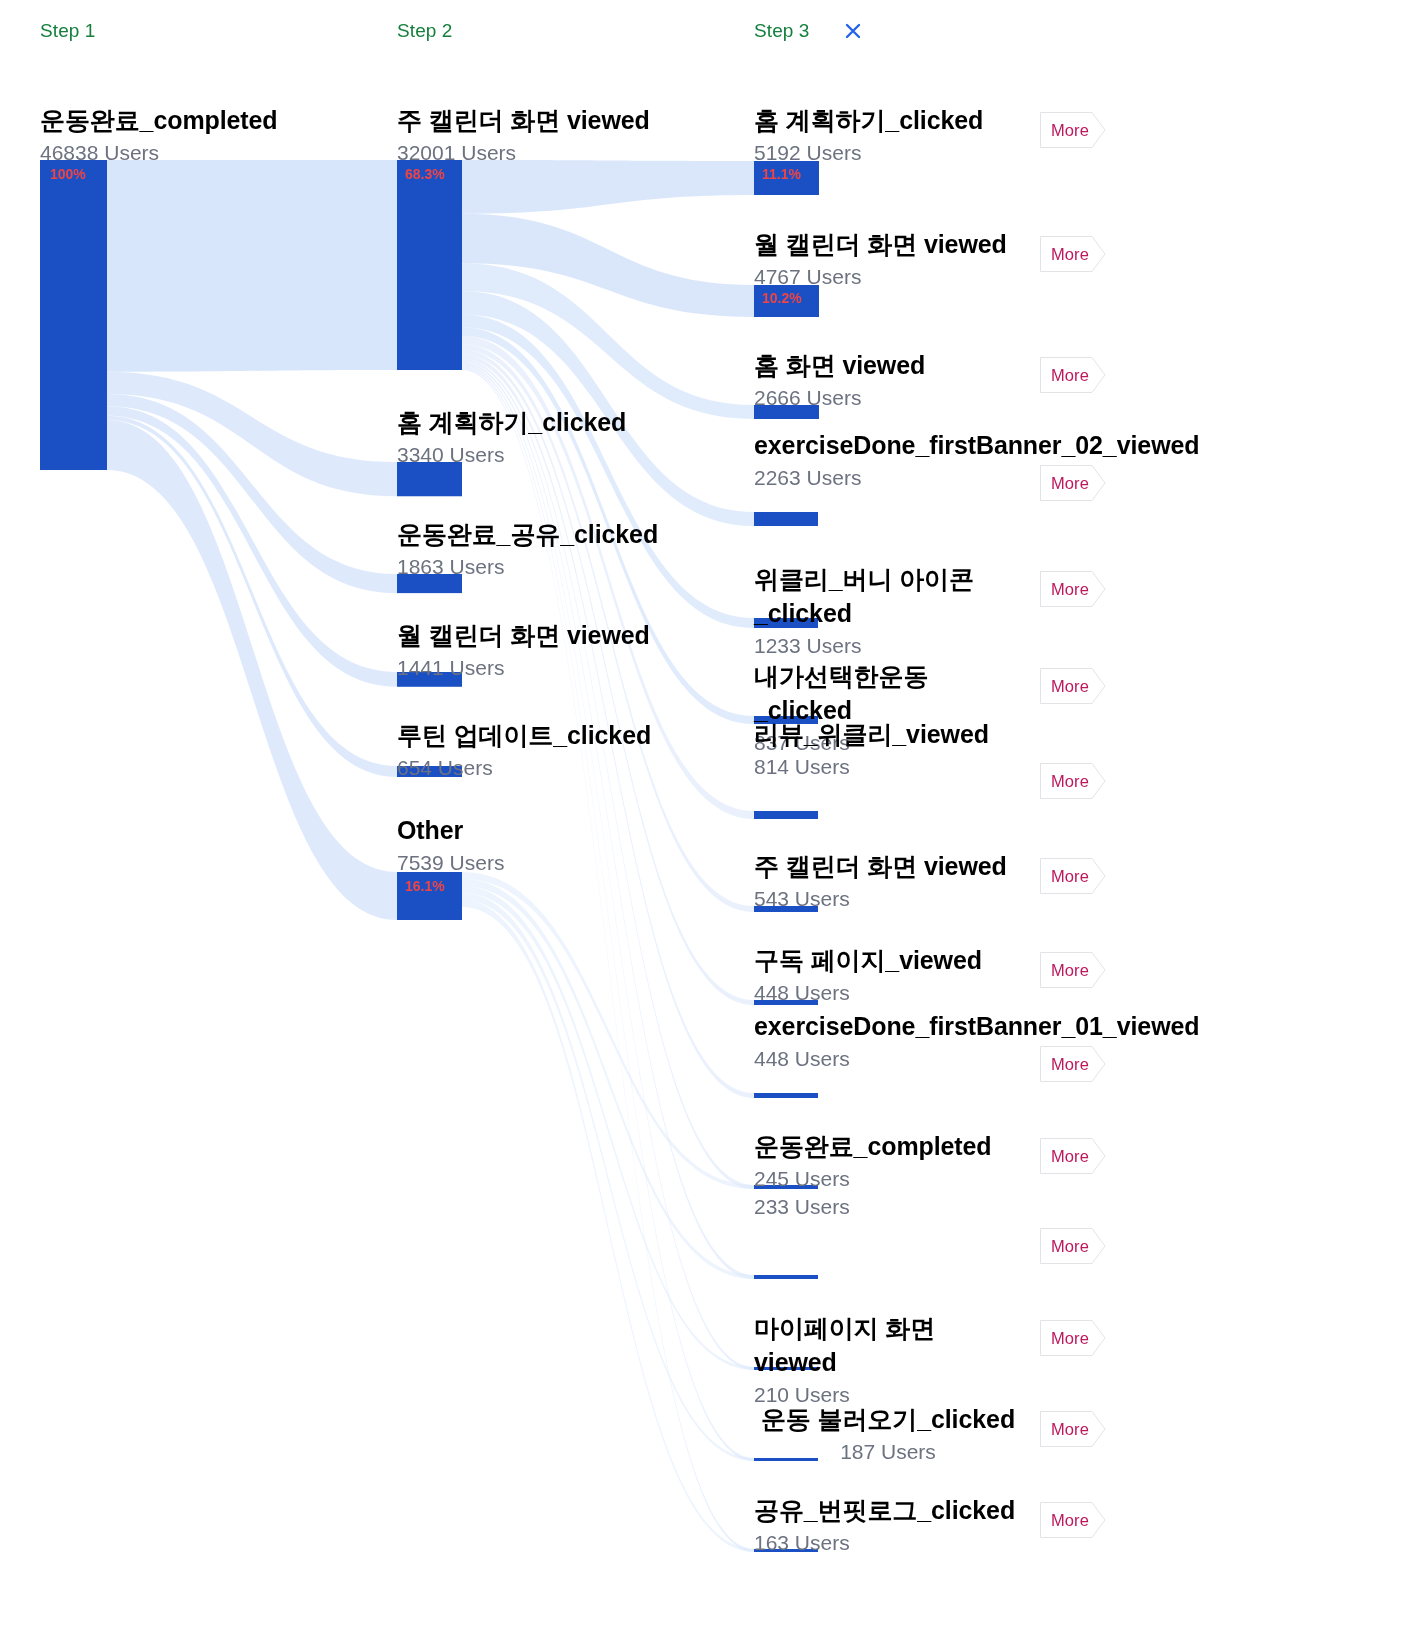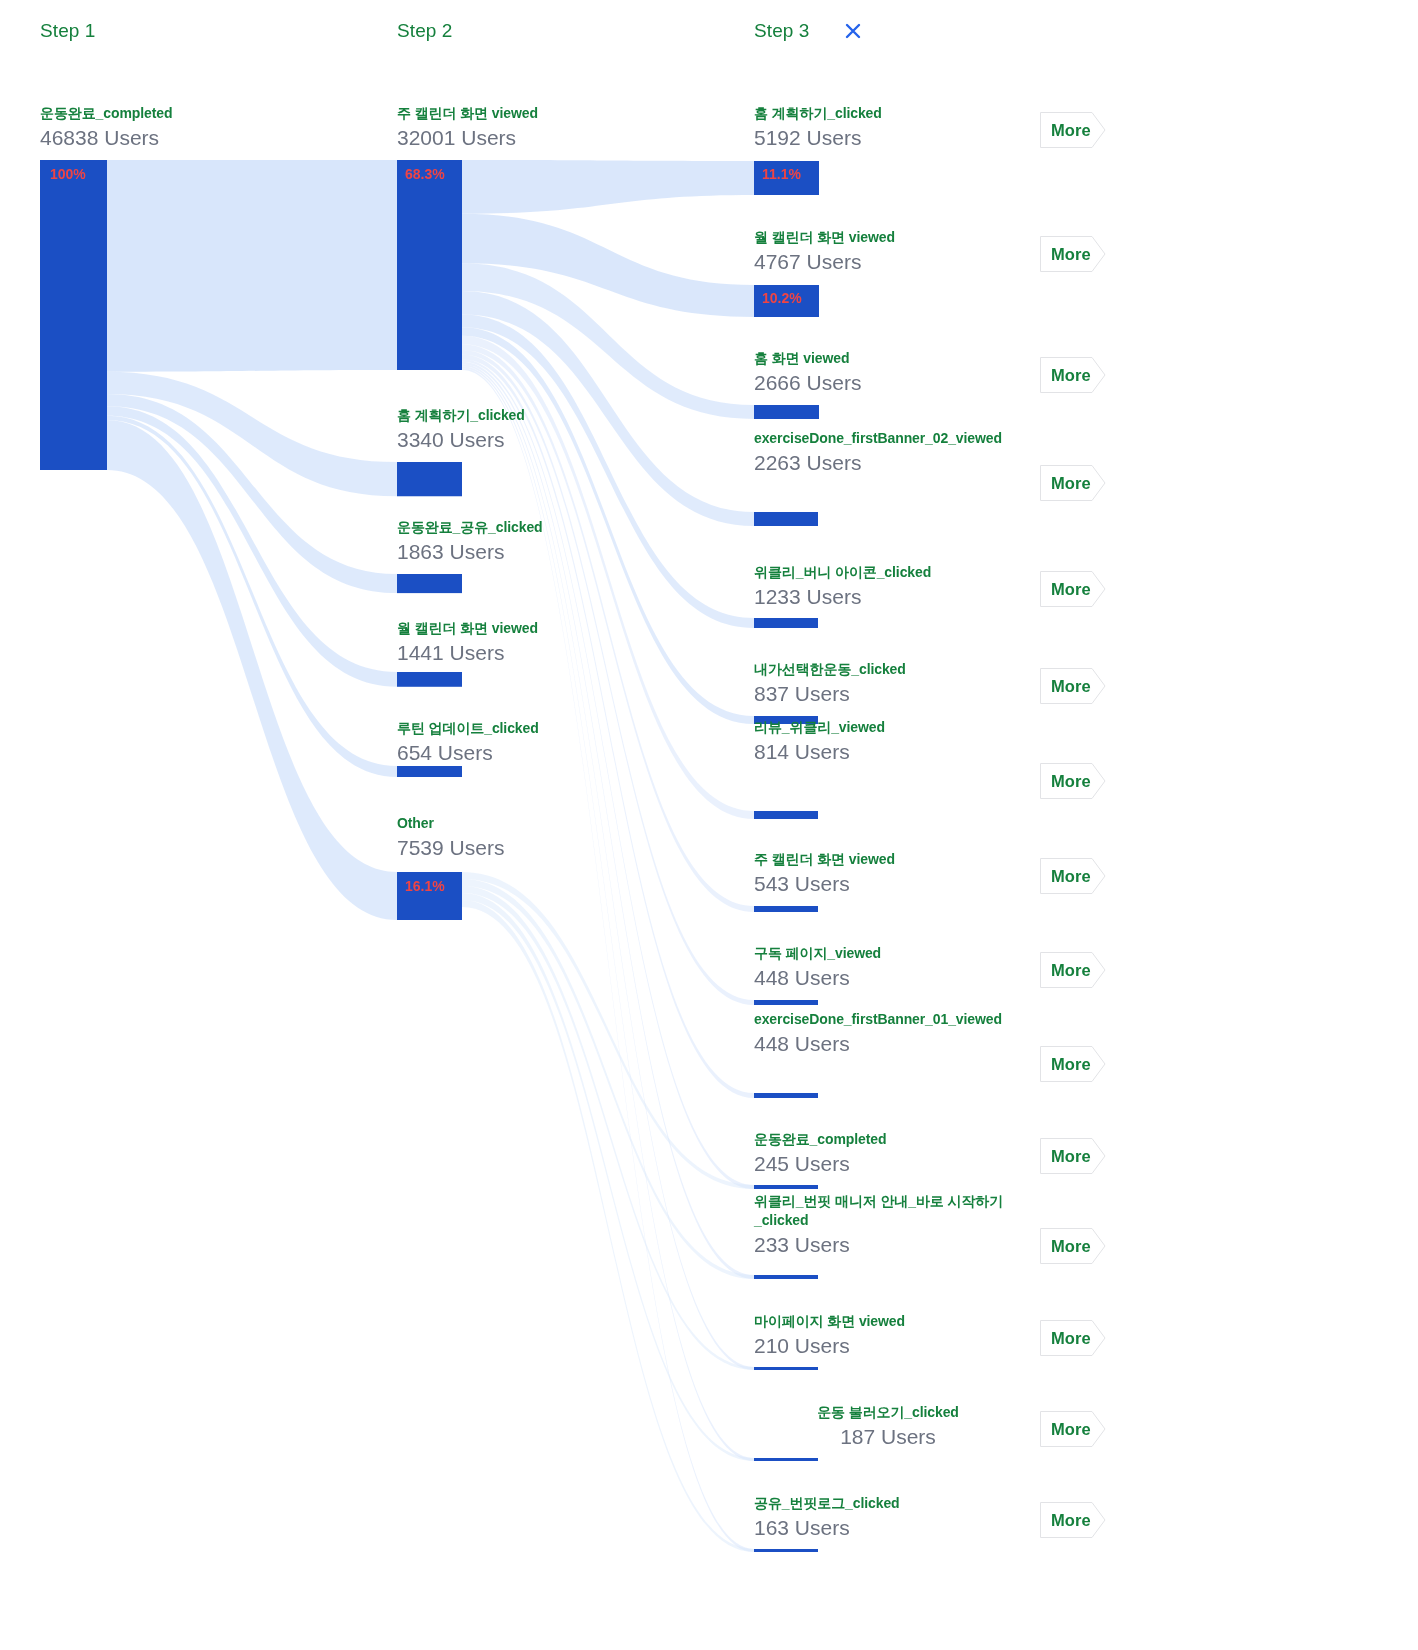--- a/index.html
+++ b/index.html
@@ -42,23 +42,23 @@
     width: 1418px; height: 1650px;
     pointer-events: none;
   }
 
   
   .node-label {
     position: absolute;
     pointer-events: none;
   }
   .node-title {
-    font-size: 14px;
+    font-size: 25px;
     font-weight: 700;
-    color: #15803d;
+    color: #000000;
     line-height: 1.35;
     letter-spacing: -0.1px;
   }
   .node-users {
     font-size: 21px;
     font-weight: 400;
     color: #6c7280;
     line-height: 1.35;
     margin-top: 1px;
   }
@@ -85,23 +85,23 @@
   }
   .more-btn .tag {
     position: absolute;
     left: 0; top: 0;
     width: 66px; height: 36px;
   }
   .more-btn .more-text {
     position: relative;
     z-index: 2;
     font-size: 16.5px;
-    color: #15803d;
+    color: #be185d;
     padding-left: 11px;
-    font-weight: 700;
+    font-weight: 400;
     letter-spacing: 0.1px;
   }
 </style>
 </head>
 <body>
 
 <div id="root">
 
   <div class="step-header" id="hdr0" style="left:40px; top:20px;">
     <span>Step 1</span>
@@ -387,21 +387,20 @@
         <div class="node-title">운동완료_completed</div>
         <div class="node-users">245 Users</div>
       </div>
       <div class="more-btn" style="left: 1040px; top: 1138px;">
         <svg class="tag" viewBox="0 0 66 36">
           <path d="M0.5 0.5 H52 L65 18 L52 35.5 H0.5 Z" fill="#ffffff" stroke="#e2e3e6" stroke-width="1"></path>
         </svg>
         <span class="more-text">More</span>
       </div>
       <div class="node-label" style="left: 754px; top: 1192px; width: 268px;">
-        <div class="node-title">위클리_번핏 매니저 안내_바로 시작하기_clicked</div>
         <div class="node-users">233 Users</div>
       </div>
       <div class="more-btn" style="left: 1040px; top: 1228px;">
         <svg class="tag" viewBox="0 0 66 36">
           <path d="M0.5 0.5 H52 L65 18 L52 35.5 H0.5 Z" fill="#ffffff" stroke="#e2e3e6" stroke-width="1"></path>
         </svg>
         <span class="more-text">More</span>
       </div>
       <div class="node-label" style="left: 754px; top: 1312px; width: 268px;">
         <div class="node-title">마이페이지 화면 viewed</div>

